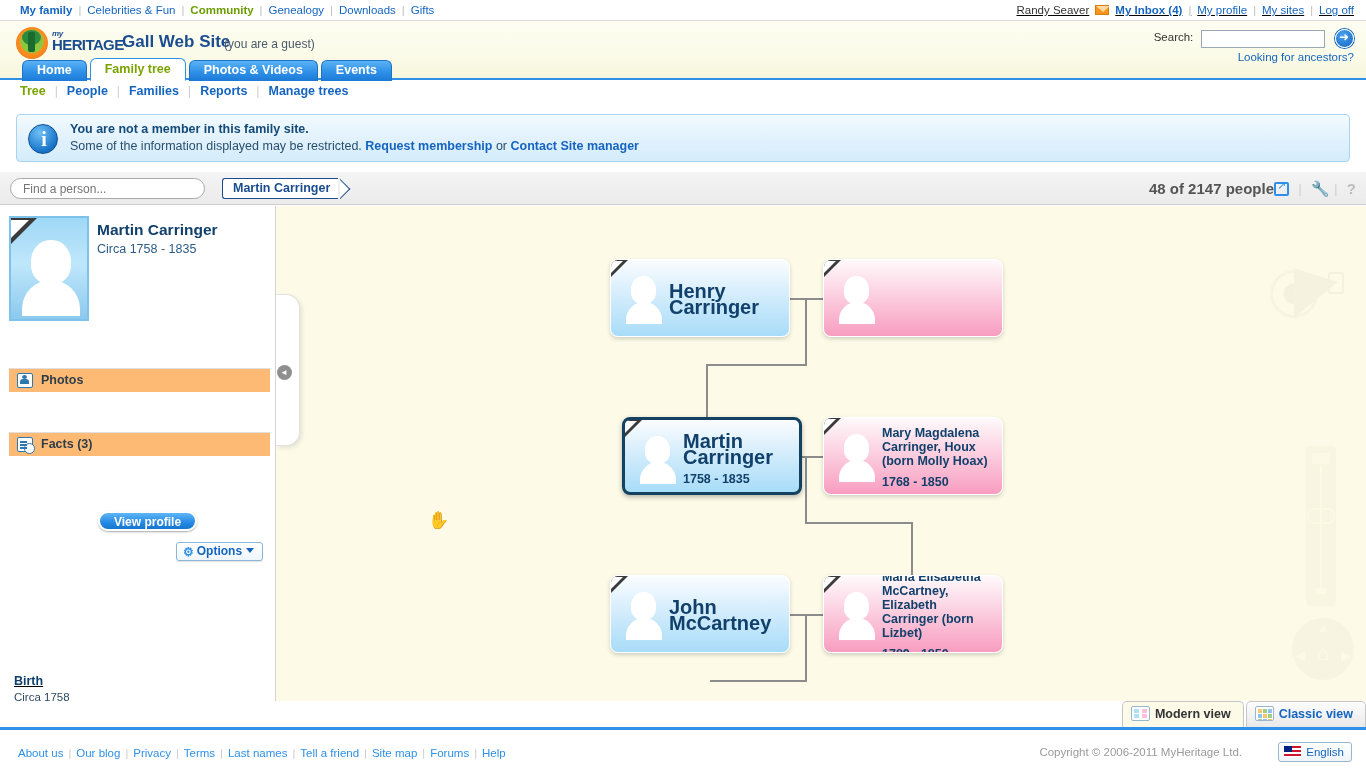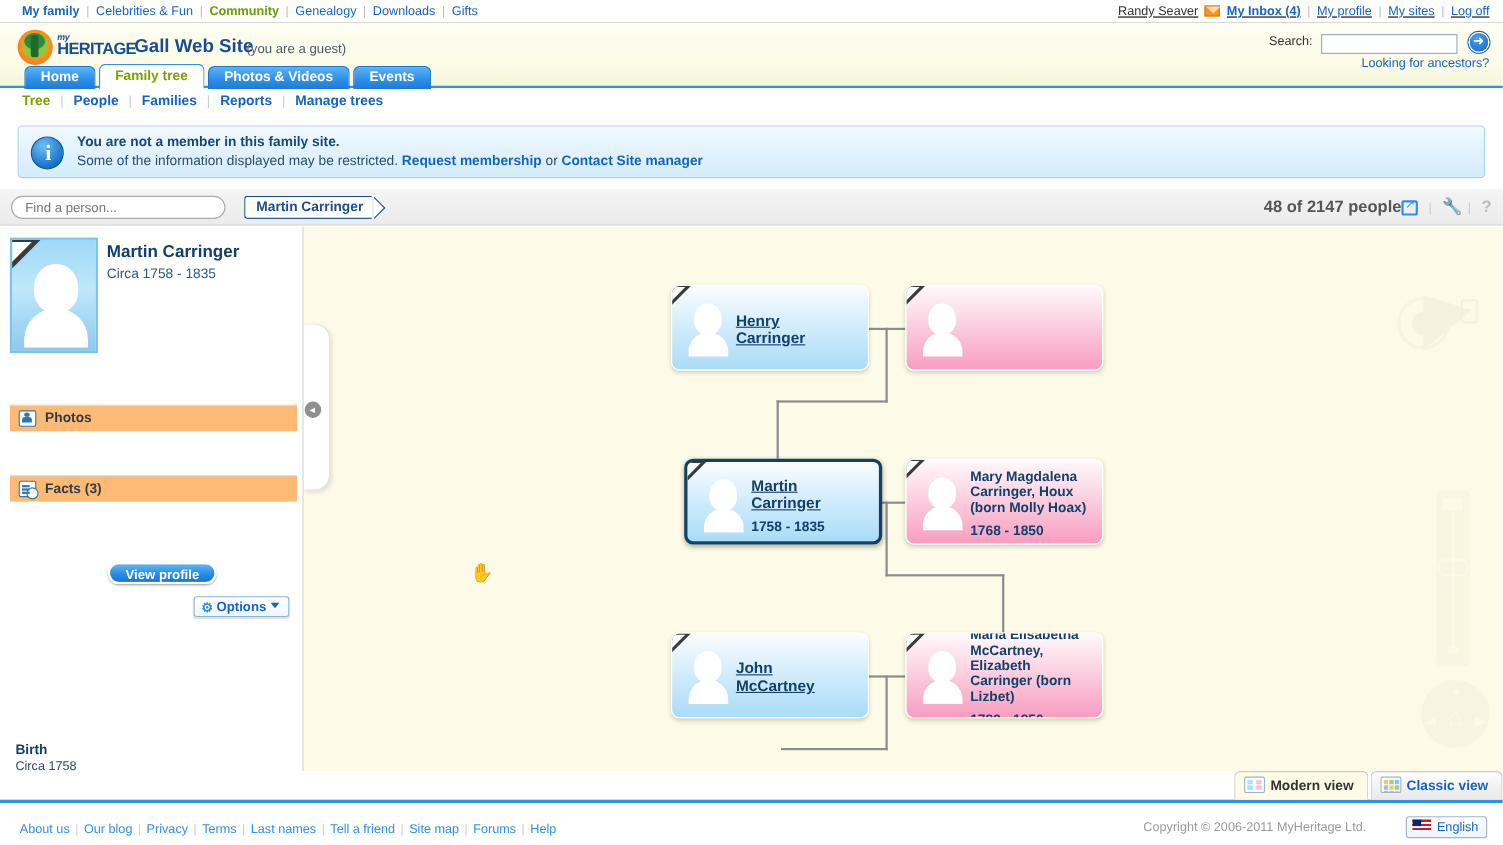--- a/index.html
+++ b/index.html
@@ -313,21 +313,21 @@
     position: absolute; left: 1px; top: 26px; width: 36px; height: 22px;
     background: #ffffff; border-radius: 50% 50% 0 0 / 80% 80% 0 0;
   }
   .card-text {
     position: absolute; left: 58px; top: 0; right: 6px; height: 78px;
     display: flex; flex-direction: column; justify-content: center;
   }
   .card-name {
     font-size: 12.5px; font-weight: bold; color: #11406b; line-height: 14px;
   }
-  .card-name.big { font-size: 14px; line-height: 16px; text-decoration: underline; }
+  .card-name.big { font-size: 20px; line-height: 16px; }
   .card-dates {
     font-size: 12.5px; font-weight: bold; color: #11406b; margin-top: 7px;
   }
 
   
   #sidepanel {
     position: absolute; left: 0; top: 206px; width: 276px; height: 495px;
     background: #ffffff; border-right: 1px solid #d4d4d4;
     overflow: hidden;
   }
@@ -411,20 +411,21 @@
   .sp-ico.facts:before {
     content: ""; position: absolute; right: -3px; bottom: -3px;
     width: 9px; height: 9px; border: 1.5px solid #2e78b0;
     border-radius: 50%; background: #ffffff;
   }
 
   #facts-list { position: absolute; left: 0; top: 460px; width: 276px; }
   .fact {
     position: relative; padding: 8px 16px 7px 14px;
     border-bottom: 1px solid #e4e4e4;
+    text-decoration: underline;
   }
   .fact .ftitle {
     font-size: 12.5px; font-weight: bold; color: #11406b; margin-bottom: 2px;
   }
   .fact .fline { font-size: 11.5px; color: #2f4a63; line-height: 14px; }
   #panel-edge {
     position: absolute; left: 276px; top: 294px; width: 24px; height: 152px;
     background: #ffffff; border: 1px solid #e2e2e2; border-left: none;
     border-radius: 0 14px 14px 0; box-shadow: 2px 2px 4px rgba(0,0,0,.10);
   }

